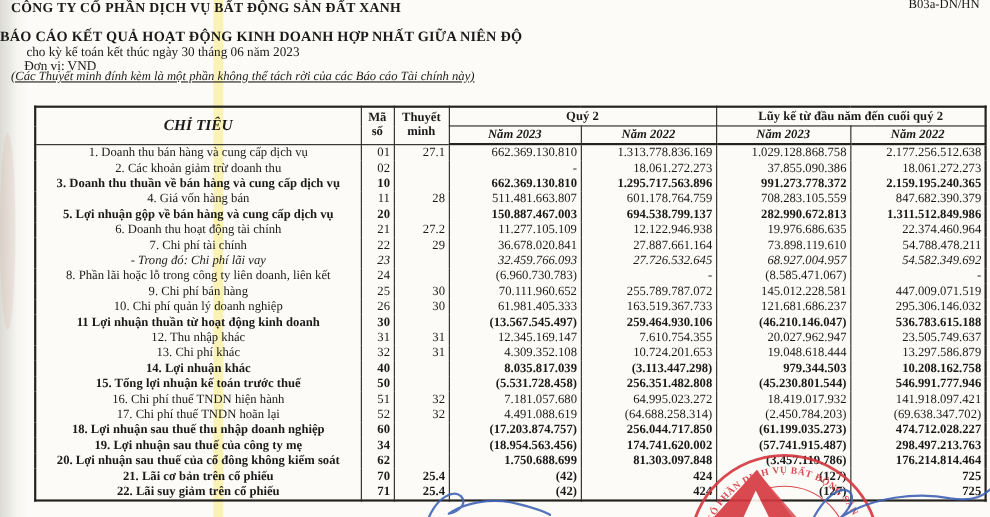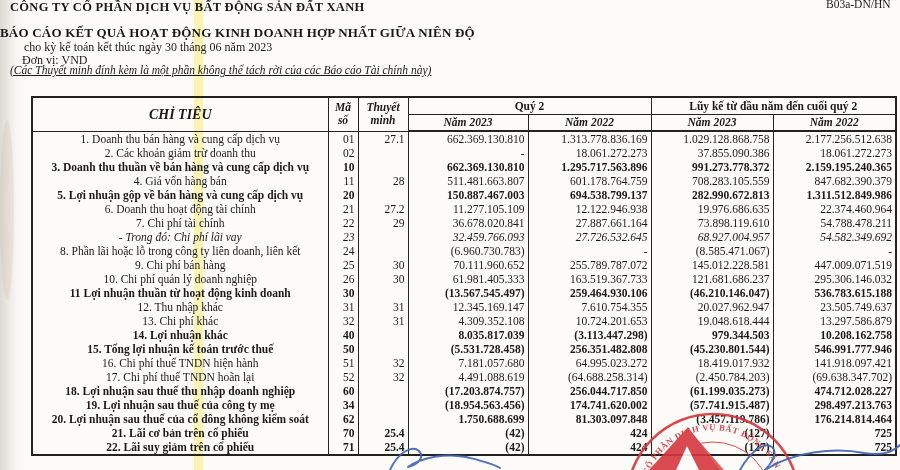--- a/index.html
+++ b/index.html
@@ -34,21 +34,21 @@
   table.rpt col.c5{width:123px}
   table.rpt col.c6{width:122px}
   table.rpt col.c7{width:123px}
 
   table.rpt{border:2px solid #25231f;}
   table.rpt th{
     border:1px solid #25231f;font-weight:bold;padding:0 2px;
     line-height:13px;text-align:center;vertical-align:middle;
   }
   th.hd-criteria{font-style:italic;font-size:14px;}
-  th.hd-code, th.hd-notes{font-style:italic;font-size:11.5px;font-weight:bold;margin-left:31px;}
+  th.hd-code, th.hd-notes{font-size:11.5px;font-weight:bold;margin-left:31px;}
   tr.hrow1 th{height:16px;}
   tr.hrow2 th{height:15px;border-bottom:2px solid #25231f;font-style:italic;}
 
   table.rpt td{
     padding:0 3px;height:14px;line-height:14px;
     border-left:1px solid #25231f;border-right:1px solid #25231f;
     white-space:nowrap;overflow:hidden;vertical-align:middle;
   }
   td.c-label{text-align:center;padding-left:4px;}
   td.c-code,td.c-note{text-align:right;}

